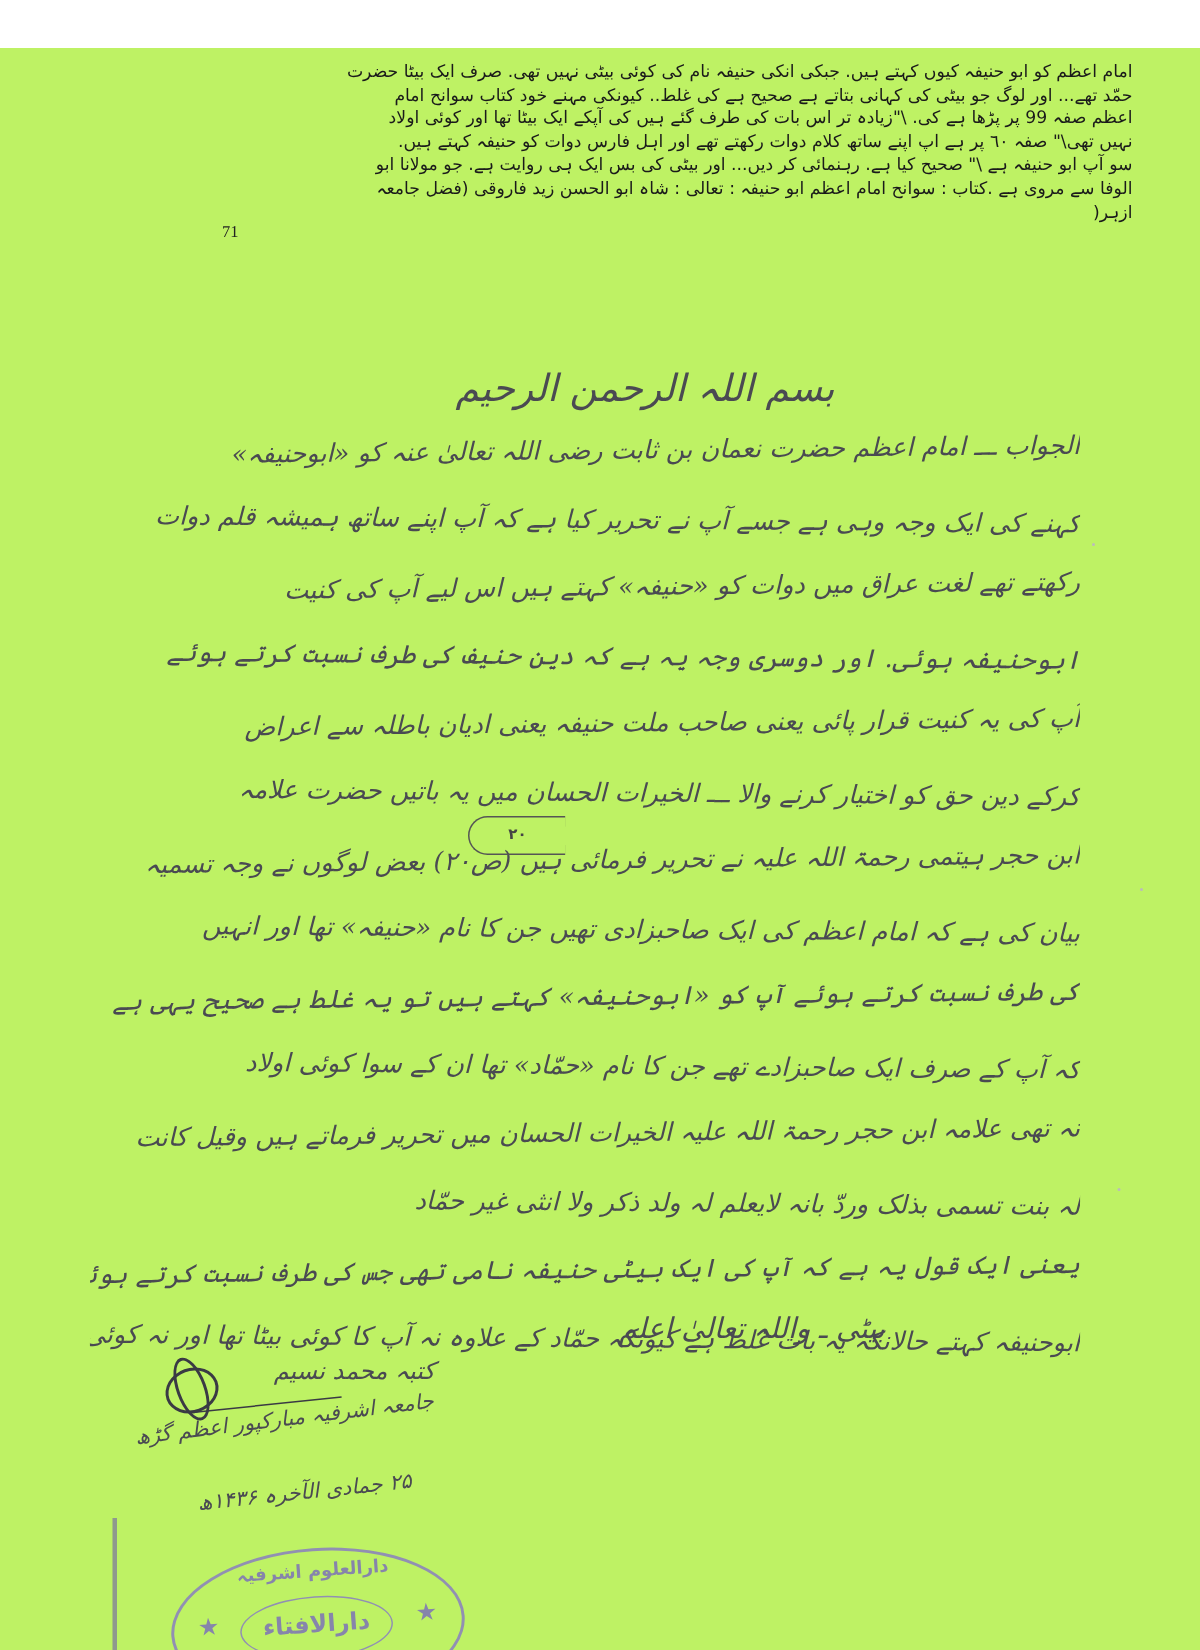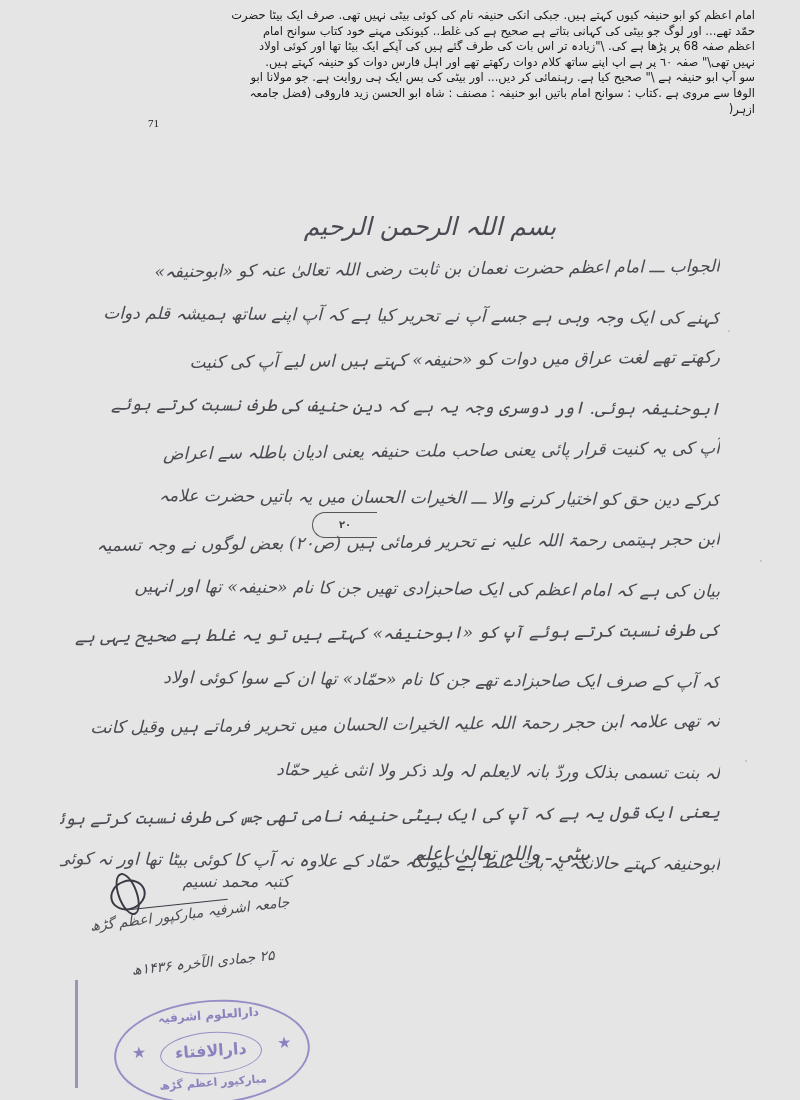--- a/index.html
+++ b/index.html
@@ -1,20 +1,20 @@
 <!DOCTYPE html>
 <html><head>
 <meta charset="utf-8">
 <style>
   html, body { margin: 0; padding: 0; }
   body {
     width: 800px; height: 1100px; background: #ffffff; position: relative; overflow: hidden;
     font-family: "DejaVu Sans", sans-serif;
   }
-  .page { position: absolute; inset: 0; background: #e5e5e5; }
+  .page { position: absolute; inset: 0; background: #bef264; margin-top: 32px; }
 
   
   .typed {
     position: absolute; left: 160px; top: 8px; width: 595px;
     direction: rtl; text-align: right;
     font-family: "DejaVu Sans", sans-serif; font-size: 11.5px; line-height: 15.6px;
     color: #1a1a1a;
   }
   .typed .line { display: block; white-space: nowrap; overflow: hidden; }
   .page-num {
@@ -98,24 +98,24 @@
   .speck { position: absolute; width: 2px; height: 2px; background: #bbb; border-radius: 50%; }
 </style>
 </head>
 <body>
 
 <div class="page">
 
   <div class="typed">
     <span class="line">امام اعظم کو ابو حنیفہ کیوں کہتے ہیں. جبکی انکی حنیفہ نام کی کوئی بیٹی نہیں تھی. صرف ایک بیٹا حضرت</span>
     <span class="line">حمّد تھے... اور لوگ جو بیٹی کی کہانی بتاتے ہے صحیح ہے کی غلط.. کیونکی مہنے خود کتاب سوانح امام</span>
-    <span class="line">اعظم صفہ 68 پر پڑھا ہے کی. \"زیادہ تر اس بات کی طرف گئے ہیں کی آپکے ایک بیٹا تھا اور کوئی اولاد</span>
+    <span class="line">اعظم صفہ 99 پر پڑھا ہے کی. \"زیادہ تر اس بات کی طرف گئے ہیں کی آپکے ایک بیٹا تھا اور کوئی اولاد</span>
     <span class="line">نہیں تھی\" صفہ ٦٠ پر ہے اپ اپنے ساتھ کلام دوات رکھتے تھے اور اہل فارس دوات کو حنیفہ کہتے ہیں.</span>
     <span class="line">سو آپ ابو حنیفہ ہے \" صحیح کیا ہے. رہنمائی کر دیں... اور بیٹی کی بس ایک ہی روایت ہے. جو مولانا ابو</span>
-    <span class="line">الوفا سے مروی ہے .کتاب : سوانح امام باتیں ابو حنیفہ : مصنف : شاہ ابو الحسن زید فاروقی (فضل جامعہ</span>
+    <span class="line">الوفا سے مروی ہے .کتاب : سوانح امام اعظم ابو حنیفہ : تعالی : شاہ ابو الحسن زید فاروقی (فضل جامعہ</span>
     <span class="line">ازہر(</span>
   </div>
   <div class="page-num">71</div>
 
   <div class="hand bismillah">بسم اللہ الرحمن الرحیم</div>
 
   <div class="hand body-lines">
     <span class="hline">الجواب ـــ امام اعظم حضرت نعمان بن ثابت رضی اللہ تعالیٰ عنہ کو «ابوحنیفہ»</span>
     <span class="hline">کہنے کی ایک وجہ وہی ہے جسے آپ نے تحریر کیا ہے کہ آپ اپنے ساتھ ہمیشہ قلم دوات</span>
     <span class="hline">رکھتے تھے لغت عراق میں دوات کو «حنیفہ» کہتے ہیں اس لیے آپ کی کنیت</span>

